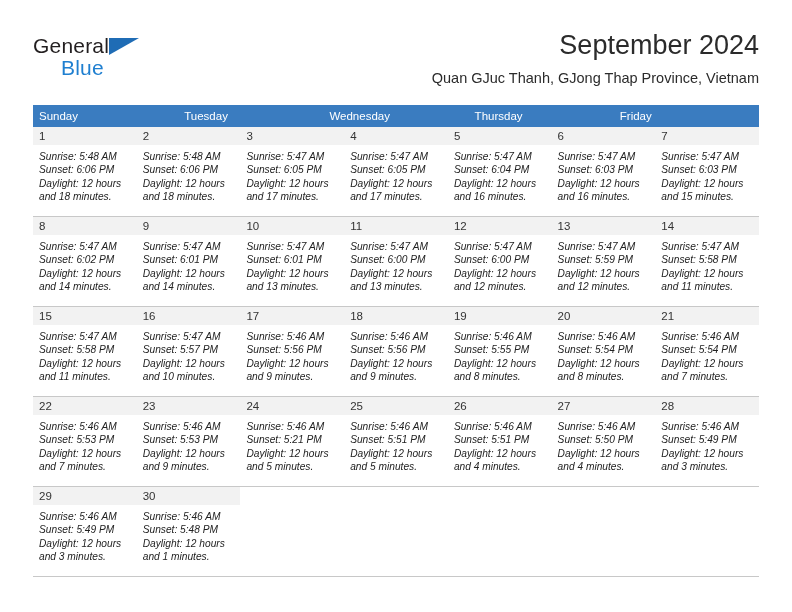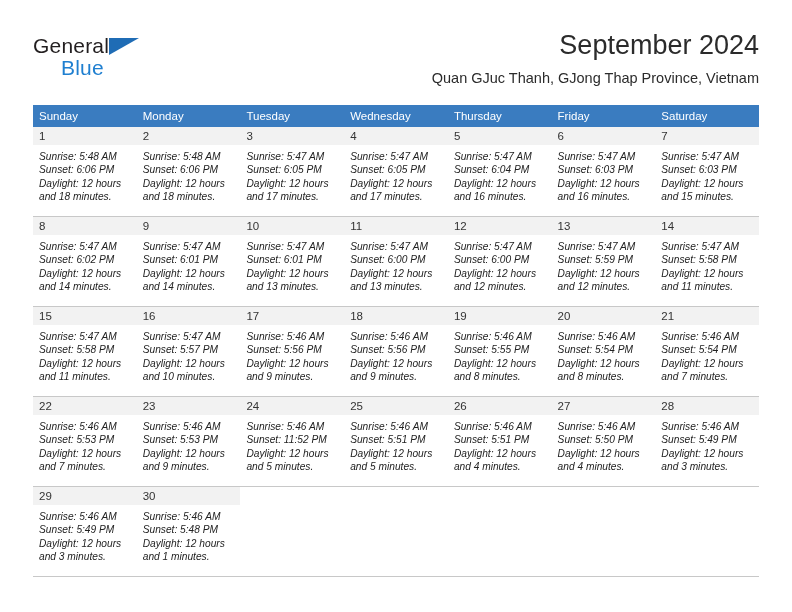--- a/index.html
+++ b/index.html
@@ -167,26 +167,24 @@
       <div class="cal-title">September 2024</div>
       <div class="cal-subtitle">Quan GJuc Thanh, GJong Thap Province, Vietnam</div>
     </div>
 
   </div>
 
   <div class="calendar">
 
     <div class="weekdays">
       <div class="weekday">Sunday</div>
-      <div class="weekday">Monday</div>
       <div class="weekday">Tuesday</div>
       <div class="weekday">Wednesday</div>
       <div class="weekday">Thursday</div>
       <div class="weekday">Friday</div>
-      <div class="weekday">Saturday</div>
     </div>
 
     <div class="week">
       <div class="day filled">
         <div class="daynum-bar">
             <span class="daynum">1</span>
           </div>
         <div class="day-info">
           <div>Sunrise: 5:48 AM</div>
           <div>Sunset: 6:06 PM</div>
@@ -444,21 +442,21 @@
           <div>Daylight: 12 hours</div>
           <div>and 9 minutes.</div>
         </div>
       </div>
       <div class="day filled">
         <div class="daynum-bar">
             <span class="daynum">24</span>
           </div>
         <div class="day-info">
           <div>Sunrise: 5:46 AM</div>
-          <div>Sunset: 11:52 PM</div>
+          <div>Sunset: 5:21 PM</div>
           <div>Daylight: 12 hours</div>
           <div>and 5 minutes.</div>
         </div>
       </div>
       <div class="day filled">
         <div class="daynum-bar">
             <span class="daynum">25</span>
           </div>
         <div class="day-info">
           <div>Sunrise: 5:46 AM</div>

